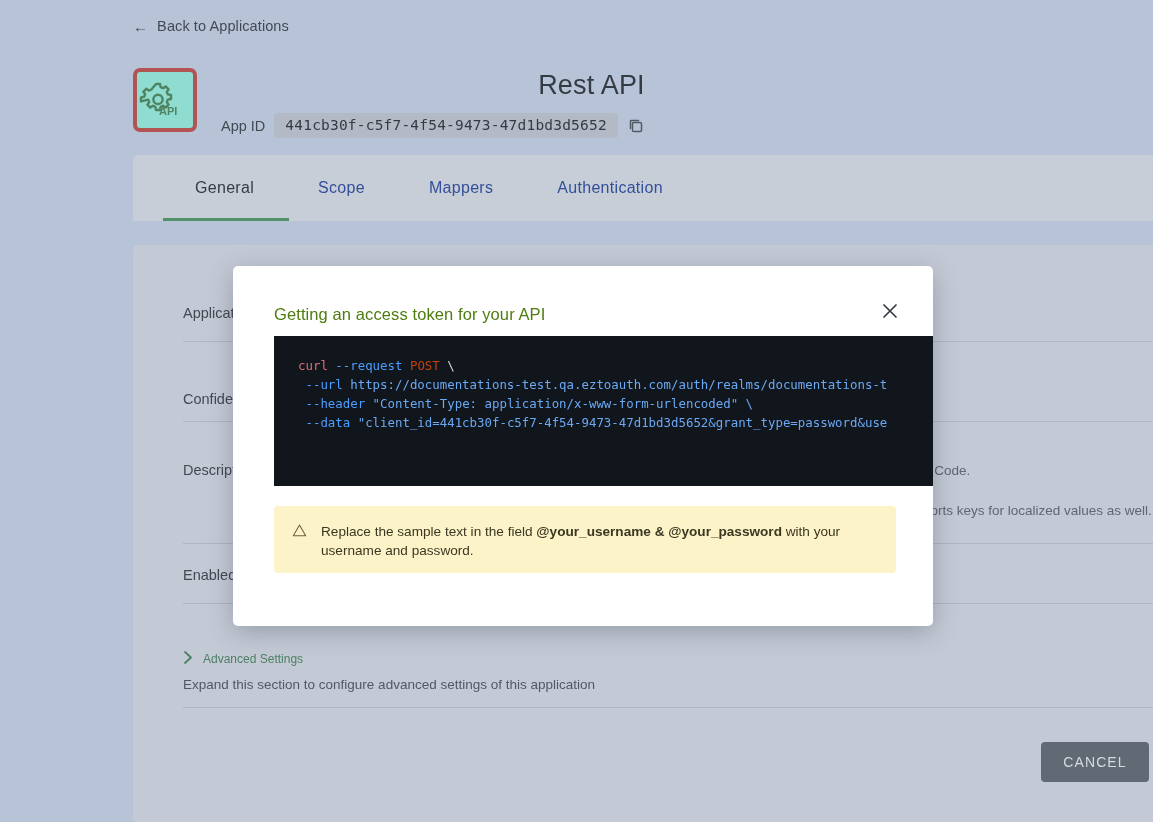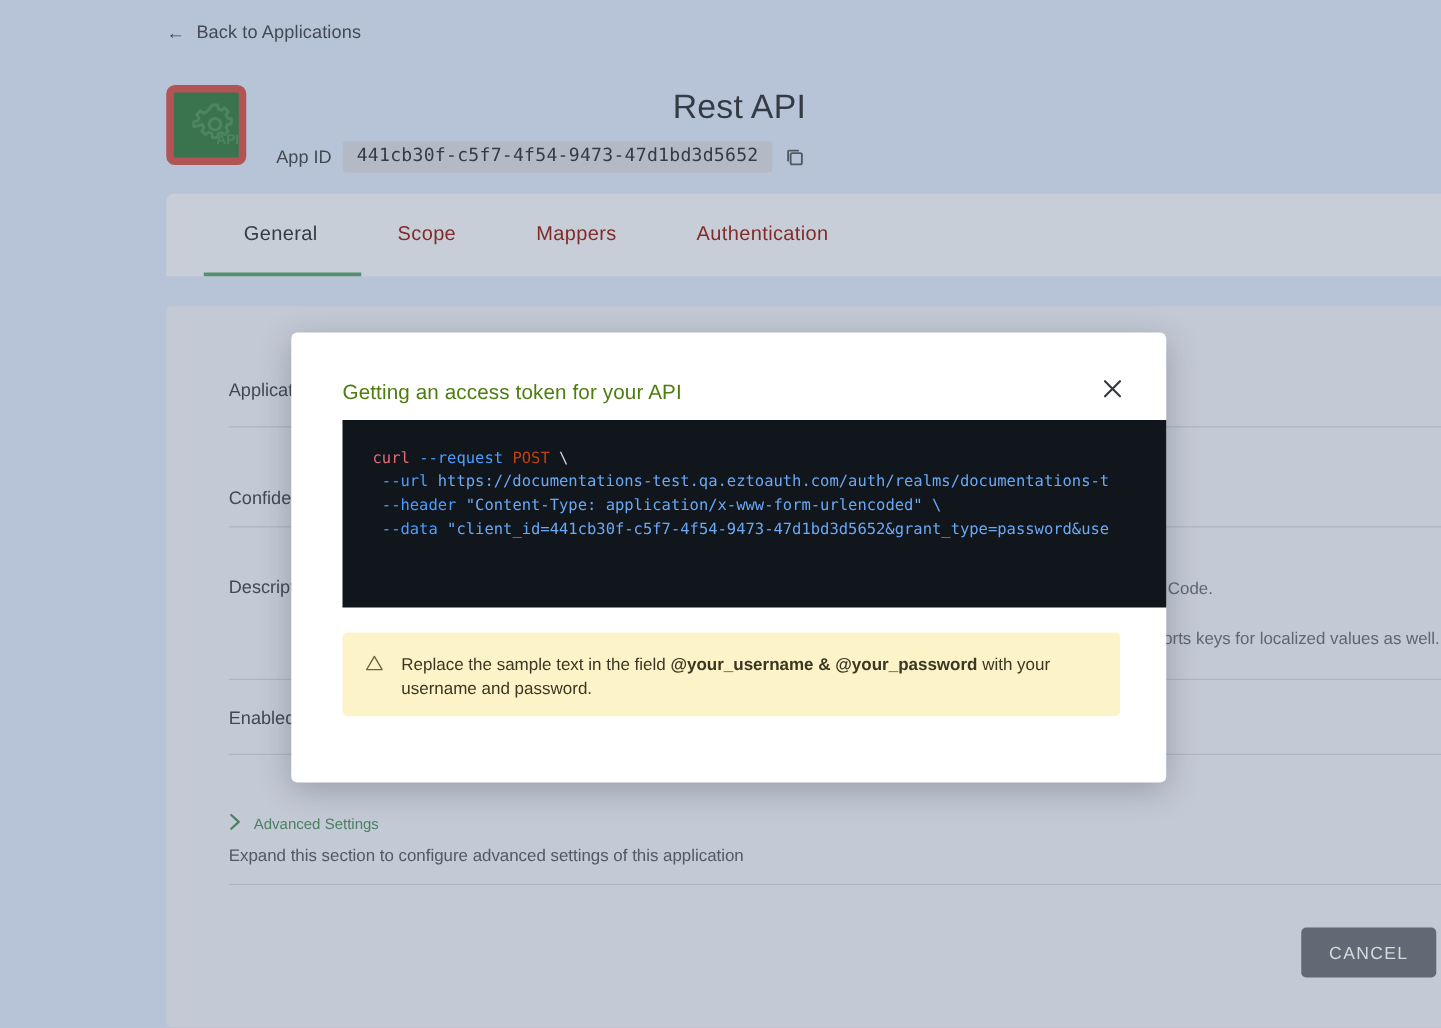--- a/index.html
+++ b/index.html
@@ -20,22 +20,22 @@
     position: absolute; left: 133px; top: 18px;
     display: flex; align-items: center; gap: 9px;
     font-size: 14.5px; color: #3d4a5c; letter-spacing: .1px;
   }
   .back-arrow { font-size: 15px; line-height: 1; color: #3d4a5c; }
 
   .app-head { position: absolute; left: 133px; top: 68px;
               display: flex; gap: 24px; align-items: flex-start; }
   .app-icon {
     width: 64px; height: 64px; border-radius: 7px;
-    background: #15803d; border: 6px solid #ef4444;
-    display: flex; align-items: center; justify-content: flex-end;
+    background: #5eead4; border: 4px solid #ef4444;
+    display: flex; align-items: center; justify-content: flex-start;
   }
   .app-title { font-size: 27px; color: #2f3c4e; font-weight: 400;
                letter-spacing: .2px; margin-top: 2px; text-align: right; }
   .appid-row { display: flex; align-items: center; gap: 9px; margin-top: 12px; }
   .appid-label { font-size: 14.5px; color: #3d4a5c; }
   .appid-value {
     background: #aebbcf; border-radius: 3px;
     padding: 4px 11px 5px; font-size: 14.5px; color: #2f3c4e;
     font-family: "DejaVu Sans Mono", monospace; letter-spacing: .2px;
   }
@@ -43,21 +43,21 @@
 
   
   .tabcard {
     position: absolute; left: 133px; top: 155px;
     width: 1060px; height: 66px;
     background: #c4cfdf;
     border-top-left-radius: 6px; border-top-right-radius: 6px;
   }
   .tabs { display: flex; height: 100%; align-items: center; padding-left: 30px; gap: 0; }
   .tab {
-    font-size: 16px; color: #b91c1c; padding: 0 32px;
+    font-size: 16px; color: #1d4ed8; padding: 0 32px;
     height: 100%; display: flex; align-items: center; letter-spacing: .3px;
   }
   .tab.active { color: #2f3c4e; }
   .tab.active::after {
     content: ""; position: absolute; bottom: 0; height: 3px;
     background: #2e9e5b; width: 126px; margin-left: -32px;
   }
 
   
   .bodycard {

